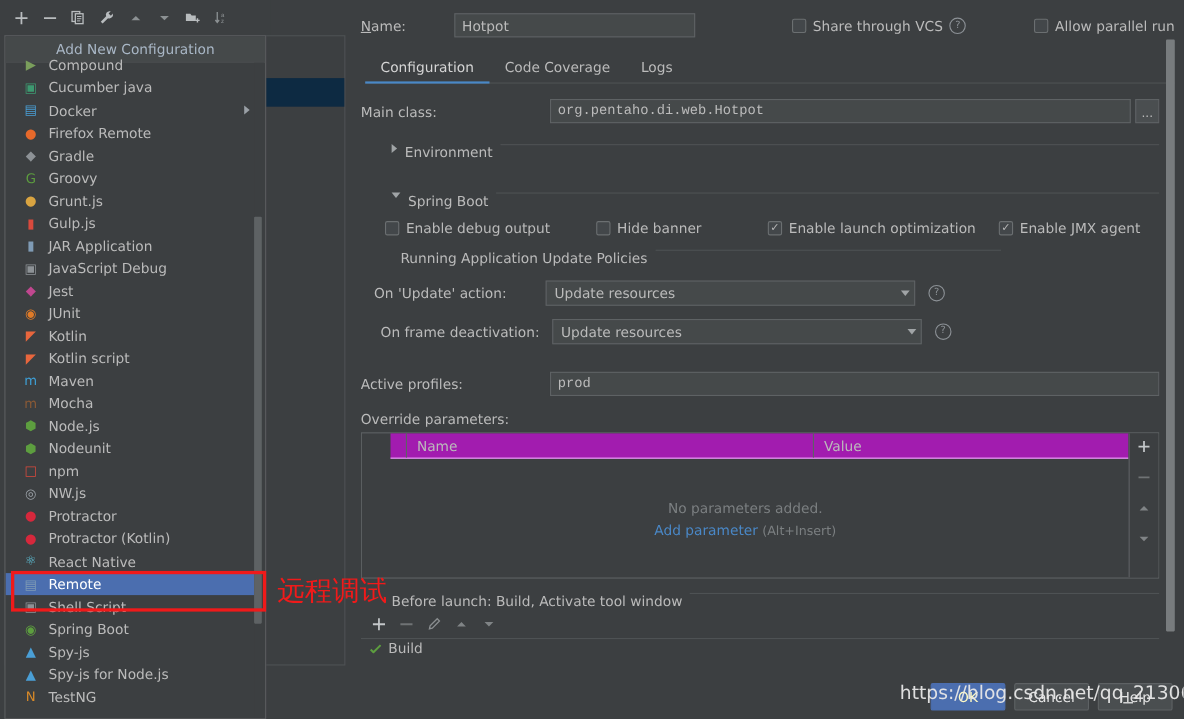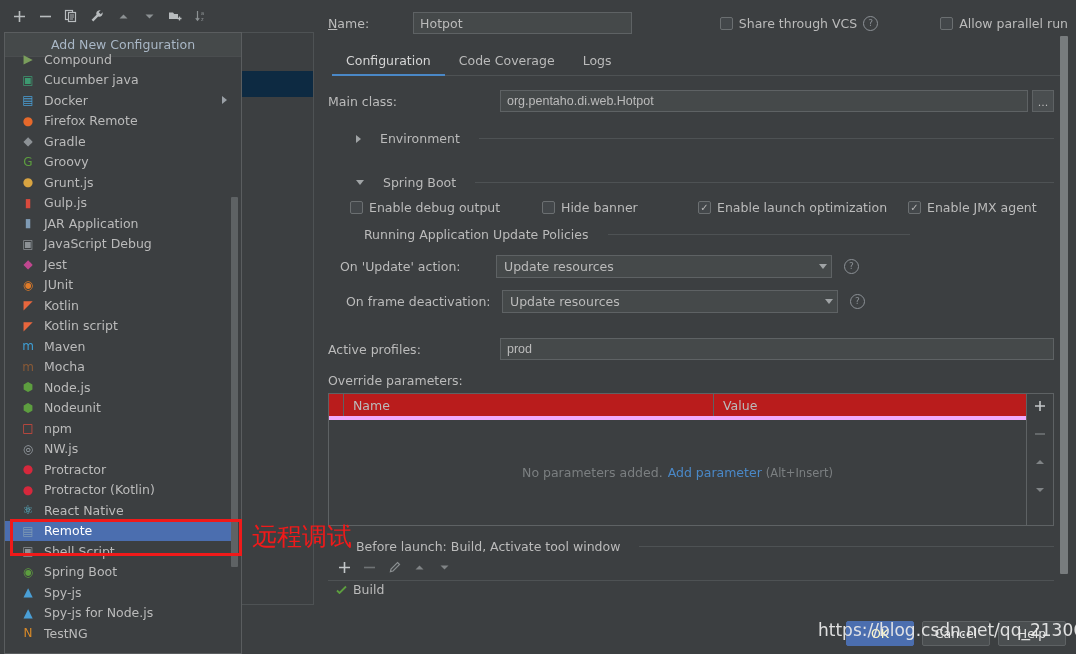--- a/index.html
+++ b/index.html
@@ -120,55 +120,55 @@
   
   .form {
     position: absolute; left: 8px; top: 80px; right: 22px; bottom: 52px;
     overflow: hidden;
   }
   .row { display: flex; align-items: center; margin-bottom: 0; }
   .lbl { color: #bbbbbb; font-size: 12.5px; }
   .txtfield {
     box-sizing: border-box; height: 22px; background: #45494a;
     border: 1px solid #5e6264; color: #bbbbbb; padding: 0 6px;
-    font-family: Liberation Sans, sans-serif; font-size: 12.5px; outline: none;
+    font-family: Liberation Mono, monospace; font-size: 12.5px; outline: none;
   }
   .btn-ellipsis {
     width: 22px; height: 22px; box-sizing: border-box; margin-left: 4px;
     background: #4a4e50; border: 1px solid #5e6264; color: #bbbbbb;
     display: flex; align-items: flex-end; justify-content: center;
     font-size: 11px; padding-bottom: 2px;
   }
-  .section-hdr { display: flex; align-items: center; gap: 19px; padding-left: 18px; }
+  .section-hdr { display: flex; align-items: flex-start; gap: 7px; padding-left: 18px; }
   .section-hdr .ttl { color: #bbbbbb; font-size: 12.5px; white-space: nowrap; }
   .section-hdr .line { flex: 1; height: 1px; background: #4e5254; }
   .tri-right { width:0;height:0;border-left:5px solid #a0a4a6;border-top:4px solid transparent;border-bottom:4px solid transparent; }
   .tri-down  { width:0;height:0;border-top:5px solid #a0a4a6;border-left:4px solid transparent;border-right:4px solid transparent; }
 
   .combo {
     box-sizing: border-box; height: 23px; background: #45494a;
     border: 1px solid #5e6264; color: #bbbbbb;
     display: flex; align-items: center; padding: 0 4px 0 7px;
     font-size: 12.5px;
   }
   .combo .val { flex: 1; }
   .combo .caret { width:0;height:0;border-top:5px solid #a0a4a6;border-left:4px solid transparent;border-right:4px solid transparent; }
 
   
   .tbl-wrap {
     display: flex; border: 1px solid #5e6264; background: #3c3f41; box-sizing: border-box;
   }
   .tbl { flex: 1; display: flex; flex-direction: column; }
-  .tbl-head { display: flex; height: 22px; background: #b91c1c; border-bottom: 4px solid #f0abfc; }
+  .tbl-head { display: flex; height: 22px; background: #a21caf; border-bottom: 1px solid #f0abfc; margin-left: 26px; }
   .th { display: flex; align-items: center; padding-left: 9px; color: #bbbbbb; font-size: 12.5px; }
   .th.sel { width: 14px; padding: 0; border-right: 1px solid #5e6264; }
   .th.name { flex: 0 0 360px; border-right: 1px solid #5e6264; }
   .th.value { flex: 1; }
   .tbl-body {
-    flex: 1; display: flex; flex-direction: row; align-items: center;
+    flex: 1; display: flex; flex-direction: column; align-items: center;
     justify-content: center; gap: 5px;
   }
   .empty-txt { color: #7b7f81; font-size: 12.5px; }
   .link { color: #4a88c7; font-size: 12.5px; }
   .hint { color: #7b7f81; font-size: 11.5px; }
   .tbl-side {
     width: 26px; border-left: 1px solid #5e6264; background: #3c3f41;
     display: flex; flex-direction: column; align-items: center; padding-top: 3px; gap: 10px;
   }
   .side-btn { width: 20px; height: 18px; display:flex;align-items:center;justify-content:center; color:#b9bdbf; font-size:14px; }

